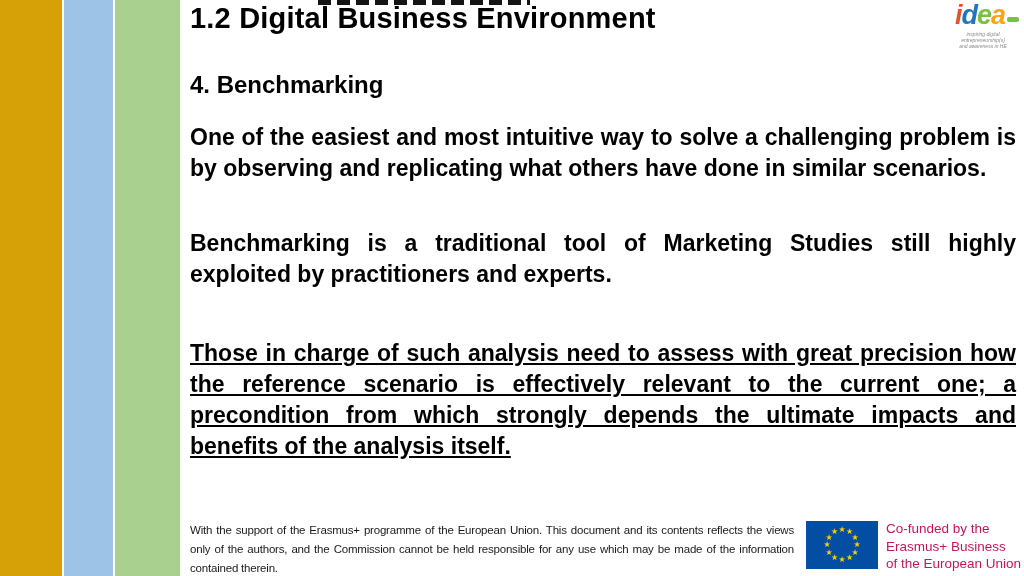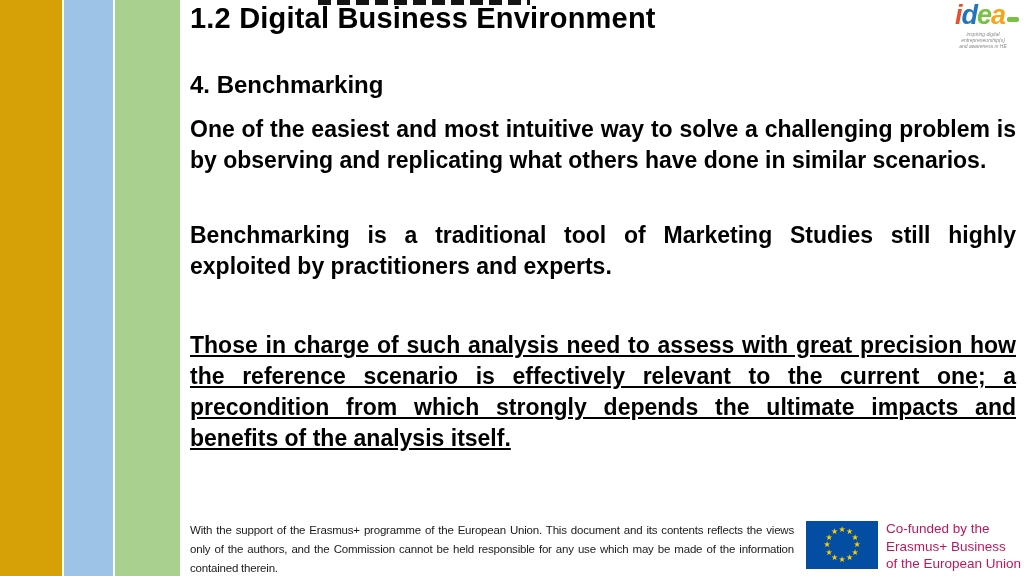--- a/index.html
+++ b/index.html
@@ -16,21 +16,21 @@
 
   
   .clipped-top{
     position:absolute;left:318px;top:0;width:212px;height:5px;
     background:repeating-linear-gradient(90deg,#141414 0 13px,transparent 13px 19px);
   }
 
   .content{position:absolute;left:190px;width:826px;color:#000;}
   .title{top:1px;font-size:29px;font-weight:700;line-height:34px;letter-spacing:0.2px;}
   .subtitle{top:55px;font-size:24px;font-weight:700;margin-top:16px;}
-  .para{font-size:23px;font-weight:700;line-height:31px;text-align:justify;}
+  .para{font-size:23px;font-weight:700;line-height:31px;text-align:justify;margin-top:8px;}
   .para.p1{top:114px;}
   .para.p2{top:220px;}
   .para.p3{top:330px;text-decoration:underline;}
 
   .disclaimer{
     position:absolute;left:190px;top:521px;width:604px;
     font-size:11.5px;line-height:19px;color:#1a1a1a;
     letter-spacing:-0.2px;text-align:justify;
   }
 

